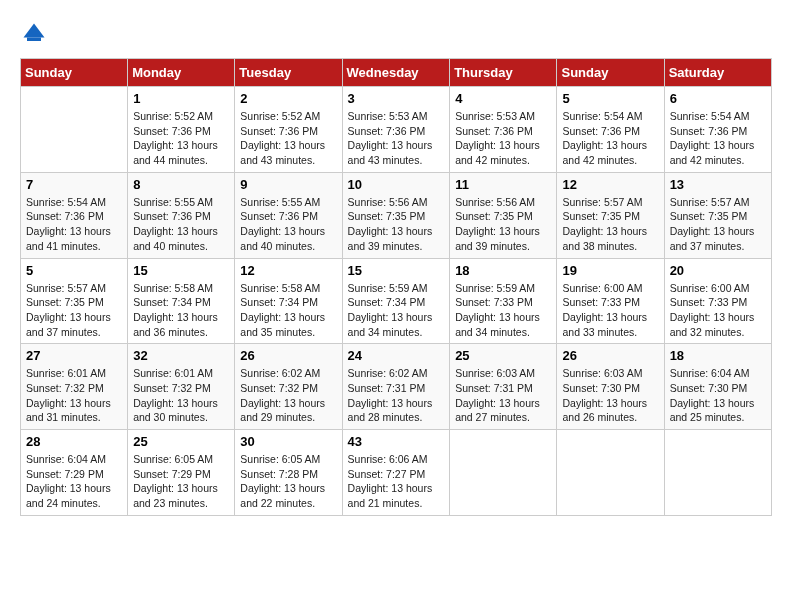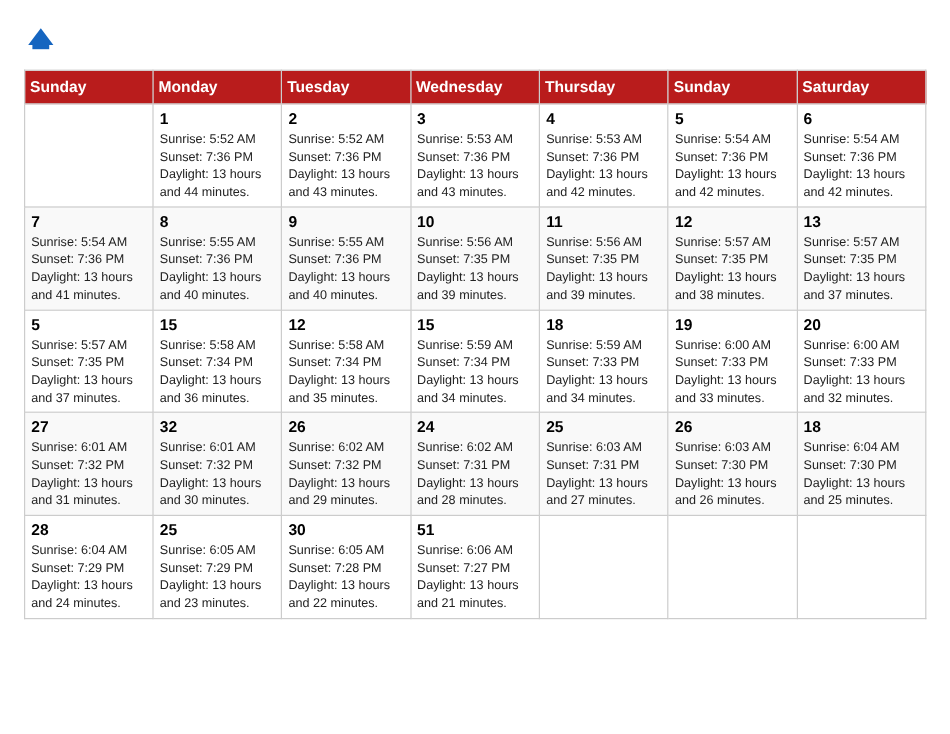--- a/index.html
+++ b/index.html
@@ -242,21 +242,21 @@
         </td>
         <td>
           <span class="day-num">25</span>
           <div class="day-info">Sunrise: 6:05 AM<br>Sunset: 7:29 PM<br>Daylight: 13 hours<br>and 23 minutes.</div>
         </td>
         <td>
           <span class="day-num">30</span>
           <div class="day-info">Sunrise: 6:05 AM<br>Sunset: 7:28 PM<br>Daylight: 13 hours<br>and 22 minutes.</div>
         </td>
         <td>
-          <span class="day-num">51</span>
+          <span class="day-num">43</span>
           <div class="day-info">Sunrise: 6:06 AM<br>Sunset: 7:27 PM<br>Daylight: 13 hours<br>and 21 minutes.</div>
         </td>
         <td class="empty"></td>
         <td class="empty"></td>
         <td class="empty"></td>
       </tr>
     </tbody>
 </table>
 
 </body></html>

